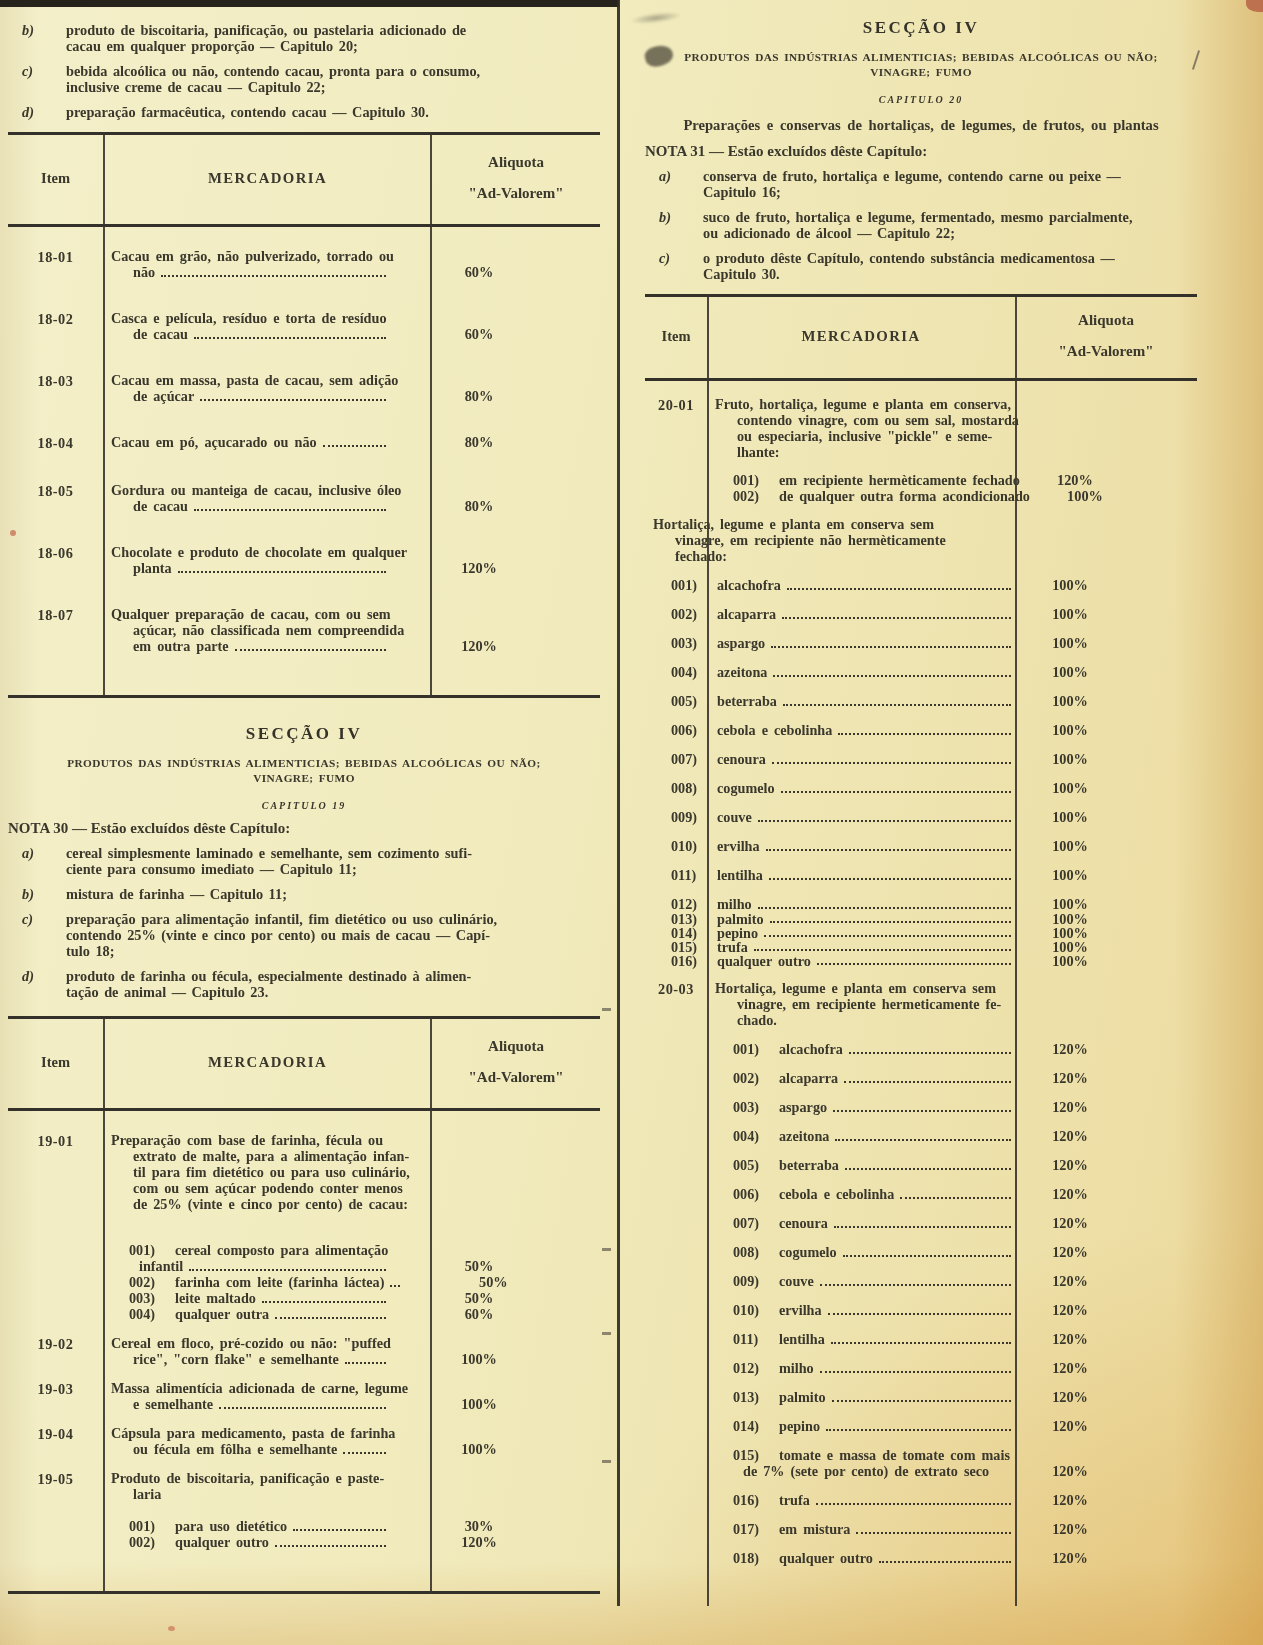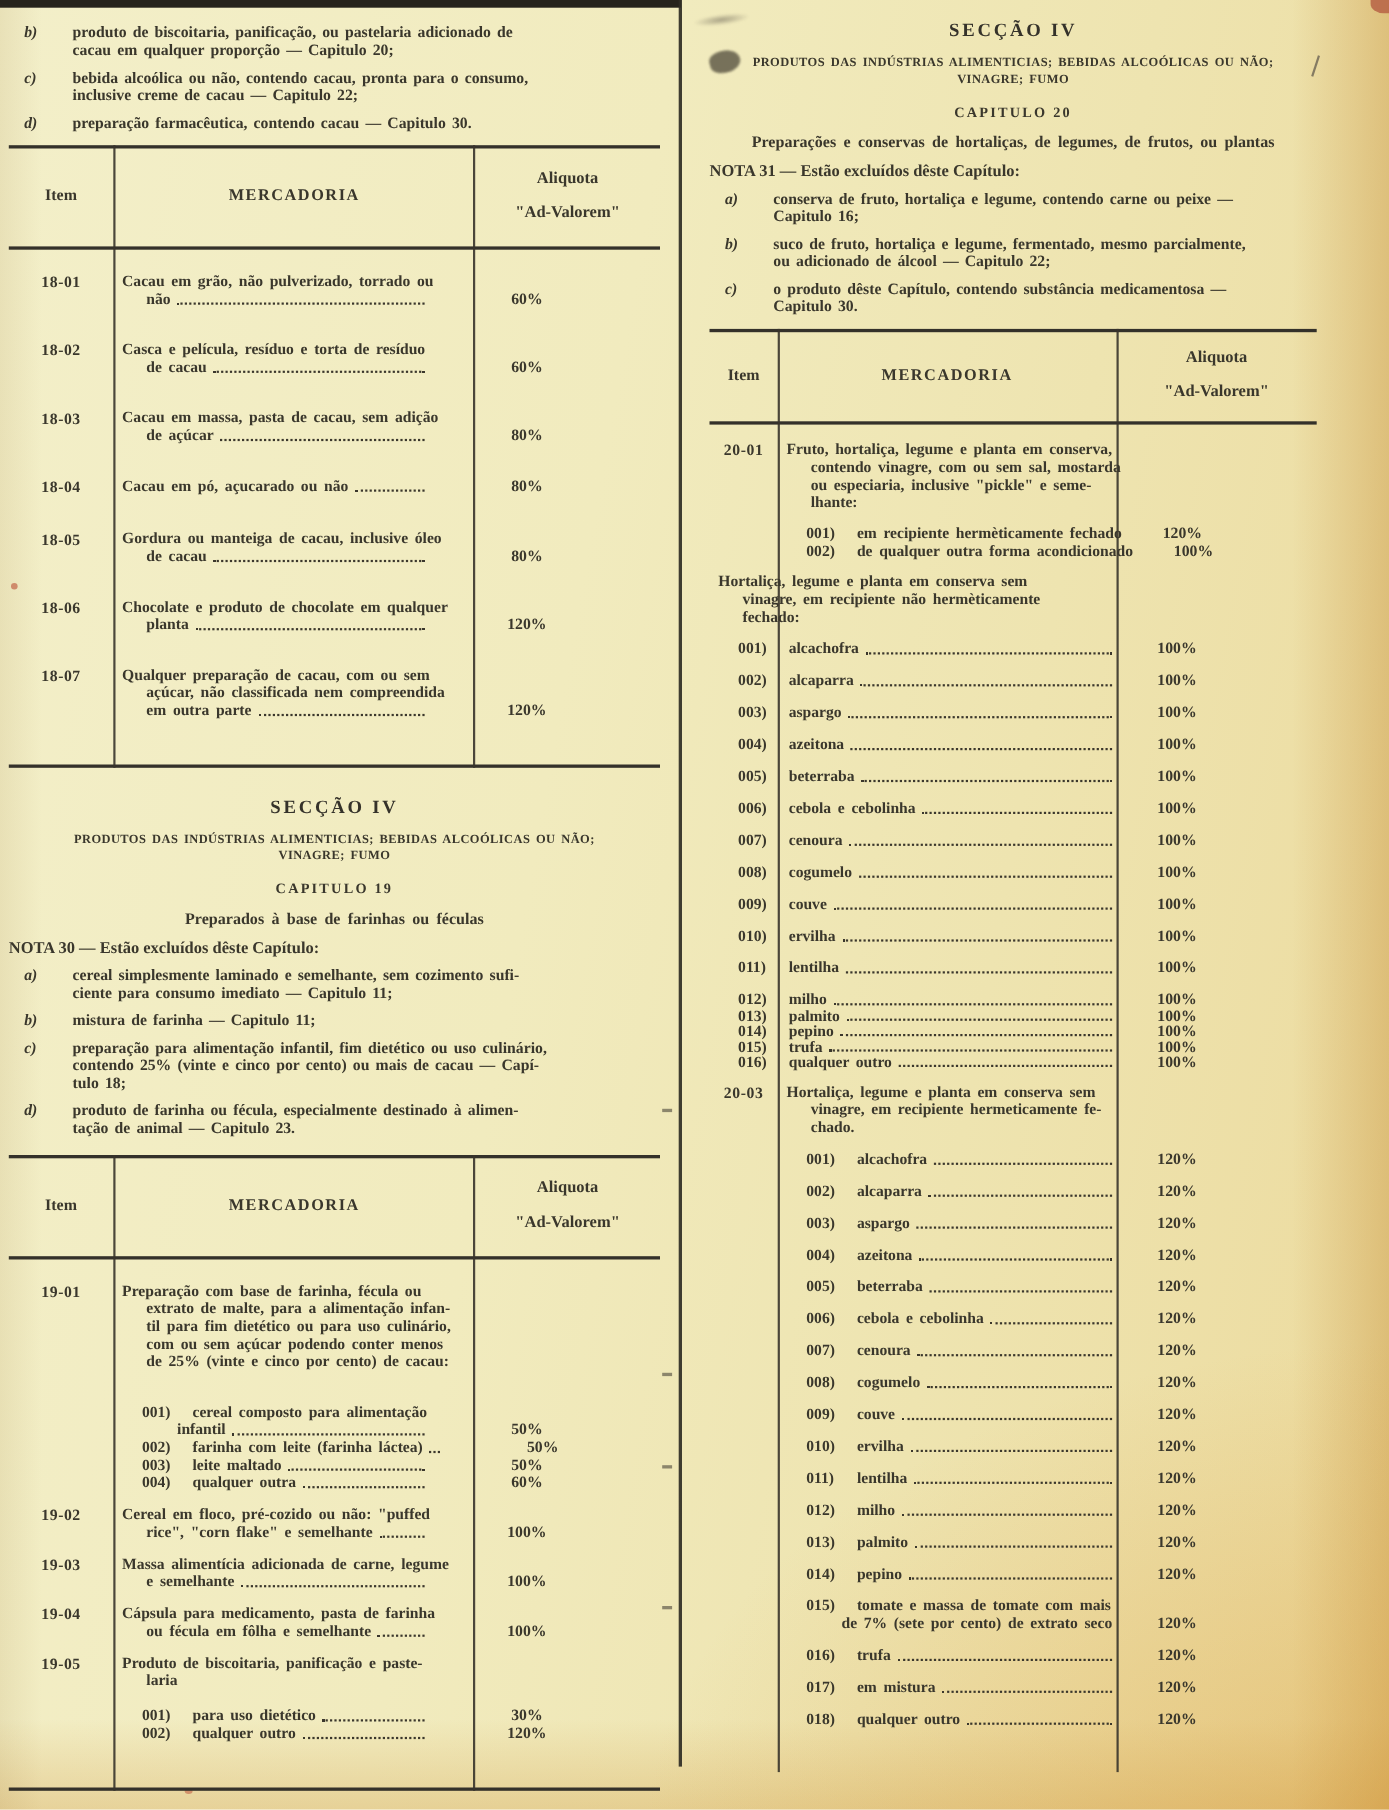--- a/index.html
+++ b/index.html
@@ -30,21 +30,21 @@
   .col-right{position:absolute;left:645px;top:8px;width:552px;}
   
   .note-item{display:flex;margin-top:9px;line-height:16px;font-size:14.3px;word-spacing:2px;}
   .note-item:first-child{margin-top:0;}
   .note-label{width:44px;flex-shrink:0;font-style:italic;padding-left:14px;}
   .note-lines{flex:1;}
   
   .section-block{text-align:center;}
   .sec-title{font-size:17px;letter-spacing:2.5px;color:#35322a;}
   .sec-sub{font-size:11.3px;letter-spacing:.4px;margin-top:12px;line-height:15px;word-spacing:2px;}
-  .sec-chapter{font-size:13px;letter-spacing:2px;margin-top:14px;}
+  .sec-chapter{font-size:10px;font-style:italic;letter-spacing:2px;margin-top:14px;}
   .sec-desc{font-size:14.6px;margin-top:12px;word-spacing:3px;}
   .nota-line{text-align:left;font-size:15px;margin-top:9px;}
   .nota-items{text-align:left;margin-top:8px;}
   
   .tbl{position:relative;}
   .hr{position:absolute;left:0;right:0;height:3px;background:#34312a;}
   .hr.h-top{top:0;}
   .hr.h-bot{bottom:0;}
   .vr{position:absolute;top:0;bottom:0;width:2px;background:#38342b;opacity:.9;}
   .thead{display:flex;align-items:center;}
@@ -71,21 +71,21 @@
   .dline{display:flex;align-items:flex-end;line-height:16px;font-size:14.2px;word-spacing:2.5px;}
   .dline .ltext{white-space:nowrap;padding-left:8px;}
   .dline.cont .ltext{padding-left:30px;}
   .dline.si .ltext{padding-left:0;}
   .fill{flex:1;}
   .leader{flex:1;border-bottom:2px dotted #3b372c;margin:0 4px 3px 6px;min-width:10px;}
   .rslot{flex-shrink:0;text-align:center;font-size:14.3px;}
   .tbl-left .rslot{width:168px;padding-right:74px;box-sizing:border-box;margin-left:42px;}
   .tbl-right .rslot{width:182px;padding-right:72px;box-sizing:border-box;}
   .si-num{flex-shrink:0;width:46px;padding-left:26px;}
-  .dline.si.cont .ltext{padding-left:58px;}
+  .dline.si.cont .ltext{padding-left:36px;}
   .si-block{margin-top:0;}
   
   .tbl-18{margin-top:12px;}
   .tbl-18 .trow{margin-bottom:30px;}
   .tbl-18 .trow:last-child{margin-bottom:0;}
   .section-mid{margin-top:26px;}
   .tbl-19{margin-top:16px;}
   .tbl-19 .trow{margin-bottom:13px;}
   .tbl-19 .trow:last-child{margin-bottom:0;}
   .row-19-01 .si-group{margin-top:30px;}
@@ -265,21 +265,20 @@
       </div>
   </div>
 
   <div class="section-block section-mid">
     <div class="sec-title">SECÇÃO IV</div>
     <div class="sec-sub">
       <div>PRODUTOS DAS INDÚSTRIAS ALIMENTICIAS; BEBIDAS ALCOÓLICAS OU NÃO;</div>
       <div>VINAGRE; FUMO</div>
     </div>
     <div class="sec-chapter">CAPITULO 19</div>
-    <div class="sec-desc">Preparados à base de farinhas ou féculas</div>
     <div class="nota-line">NOTA 30 — Estão excluídos dêste Capítulo:</div>
     <div class="nota-items">
         <div class="note-item">
           <span class="note-label">a)</span>
           <div class="note-lines">
             <div class="note-line">cereal simplesmente laminado e semelhante, sem cozimento sufi-</div>
             <div class="note-line">ciente para consumo imediato — Capitulo 11;</div>
           </div>
         </div>
         <div class="note-item">

